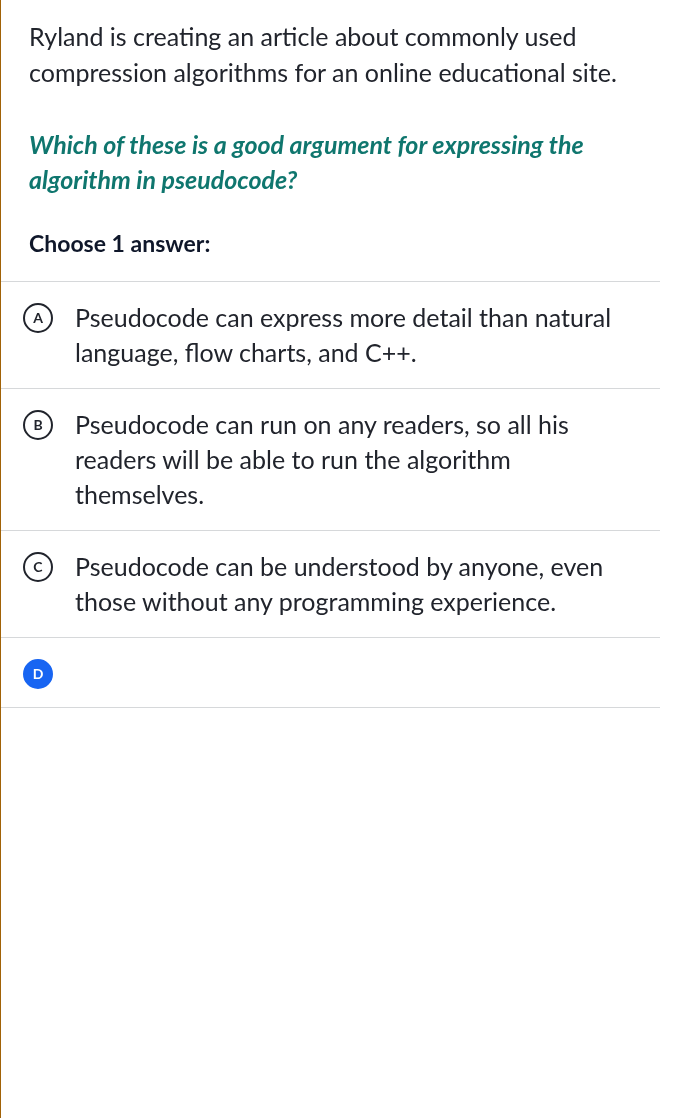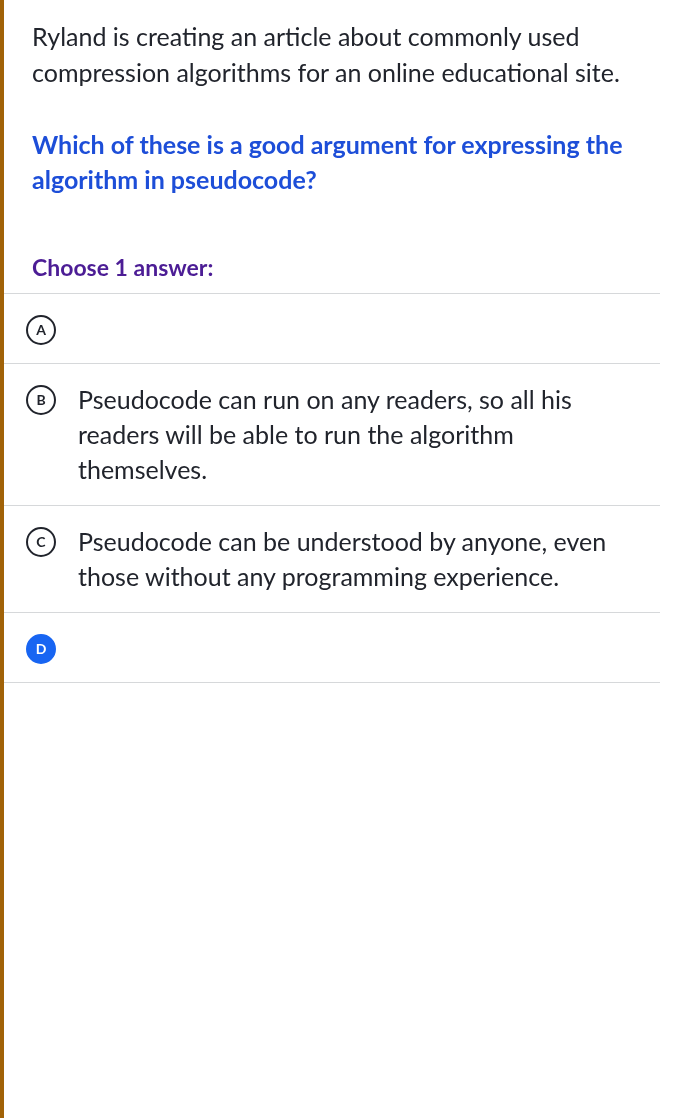--- a/index.html
+++ b/index.html
@@ -10,42 +10,43 @@
     body {
       font-family: -apple-system, BlinkMacSystemFont, "Segoe UI", "Lato", sans-serif;
       width: 680px;
       height: 1118px;
       background: #ffffff;
       color: #21242c;
       overflow: hidden;
     }
     .container {
       padding: 18px 20px 0 28px;
-      border-left: 4px solid #a16207;
+      border-left: 1px solid #a16207;
       height: 100%;
     }
     .question-text p {
       font-size: 25px;
       line-height: 1.45;
       color: #21242c;
       margin-bottom: 36px;
       font-weight: 400;
     }
     .question-text .bold-question {
       font-weight: 700;
       font-size: 25px;
       line-height: 1.4;
-      color: #1d4ed8;
-      margin-bottom: 56px;
+      color: #0f766e;
+      margin-bottom: 32px;
+      font-style: italic;
     }
     .choose-label {
       font-weight: 700;
       font-size: 23px;
-      color: #4c1d95;
-      margin-bottom: 12px;
+      color: #0f172a;
+      margin-bottom: 24px;
     }
     .answers {
       margin-left: -28px;
     }
     .answer-option {
       display: flex;
       align-items: flex-start;
       padding: 18px 20px 18px 22px;
       border-top: 1px solid #d6d8da;
       cursor: pointer;
@@ -86,20 +87,21 @@
 <div class="container">
   <div class="question-text">
     <p>Ryland is creating an article about commonly used compression algorithms for an online educational site.</p>
     <p class="bold-question">Which of these is a good argument for expressing the algorithm in pseudocode?</p>
   </div>
   <div class="choose-label">Choose 1 answer:</div>
   <div class="answers">
 
     <div class="answer-option">
       <div class="bubble">A</div>
+      <div class="answer-text">Pseudocode can express more detail than natural language, flow charts, and C++.</div>
     </div>
 
     <div class="answer-option">
       <div class="bubble">B</div>
       <div class="answer-text">Pseudocode can run on any readers, so all his readers will be able to run the algorithm themselves.</div>
     </div>
 
     <div class="answer-option">
       <div class="bubble">C</div>
       <div class="answer-text">Pseudocode can be understood by anyone, even those without any programming experience.</div>

